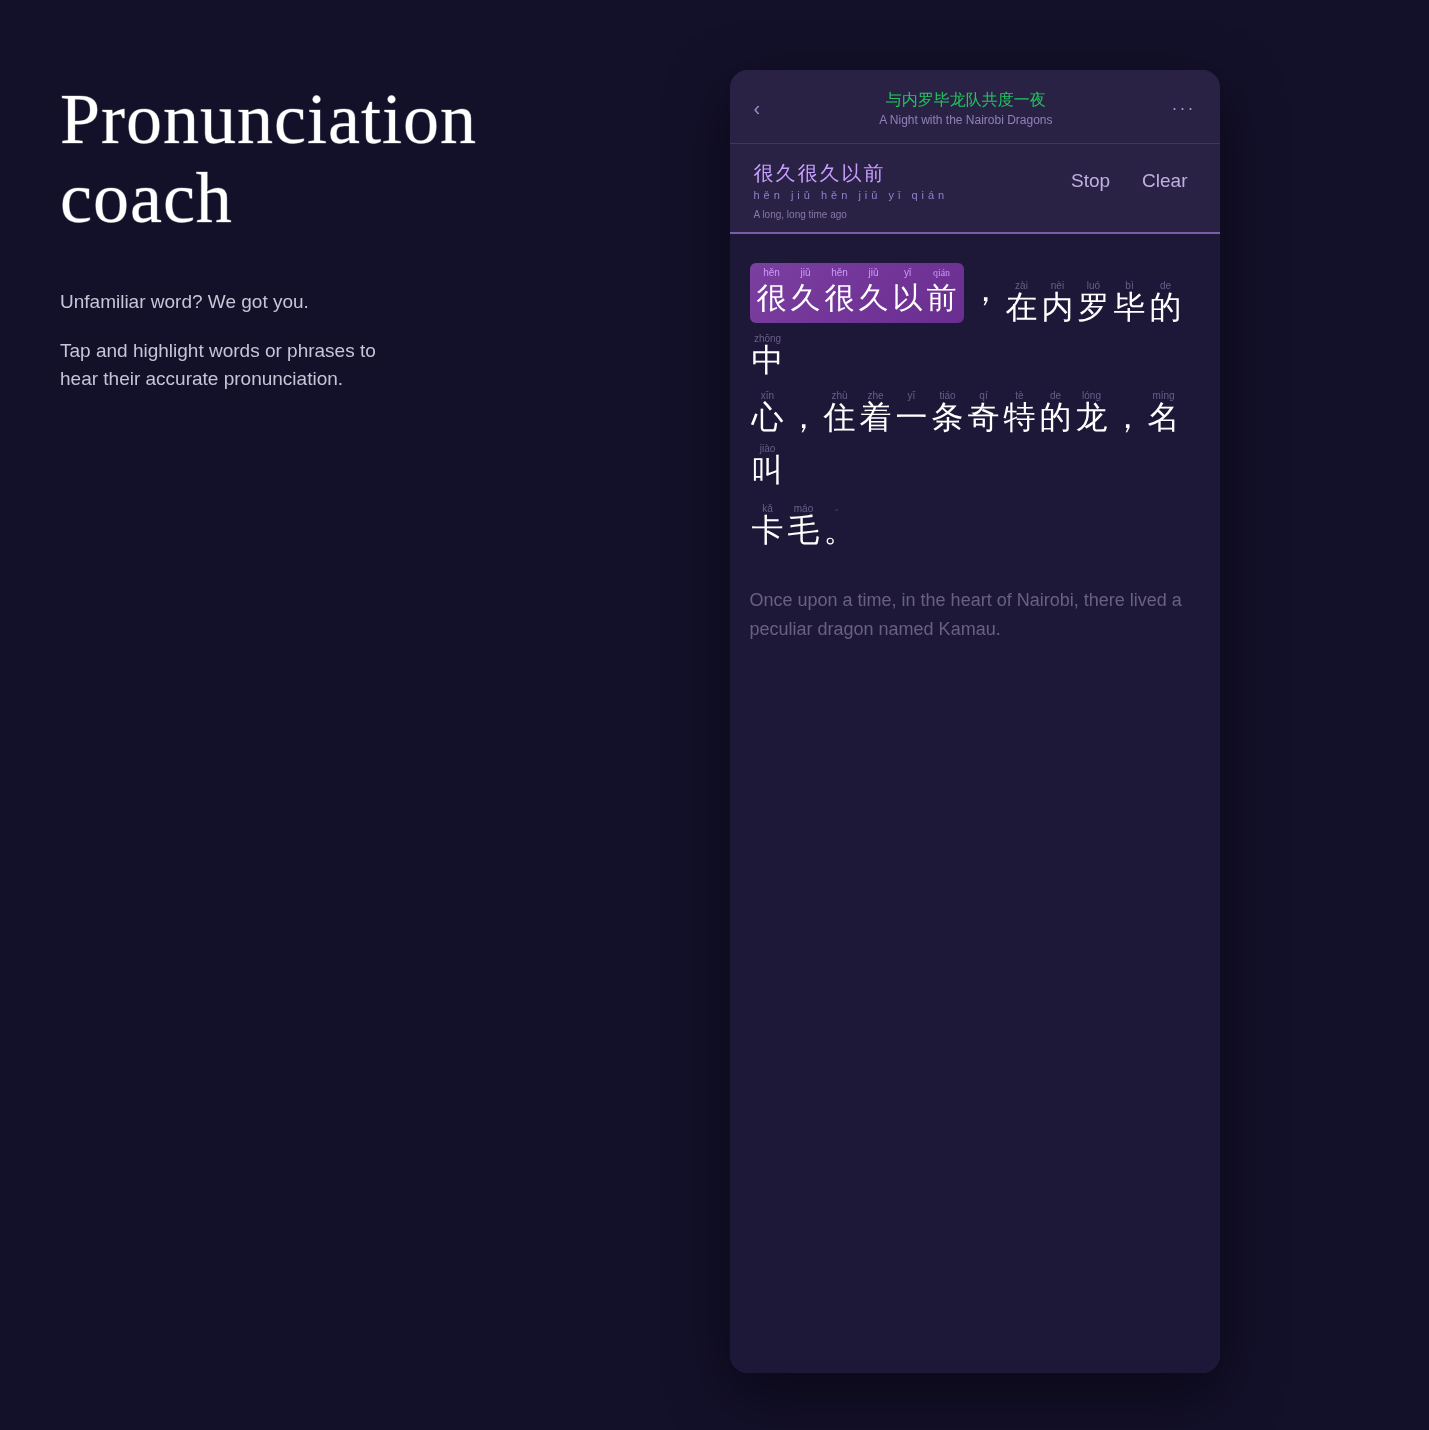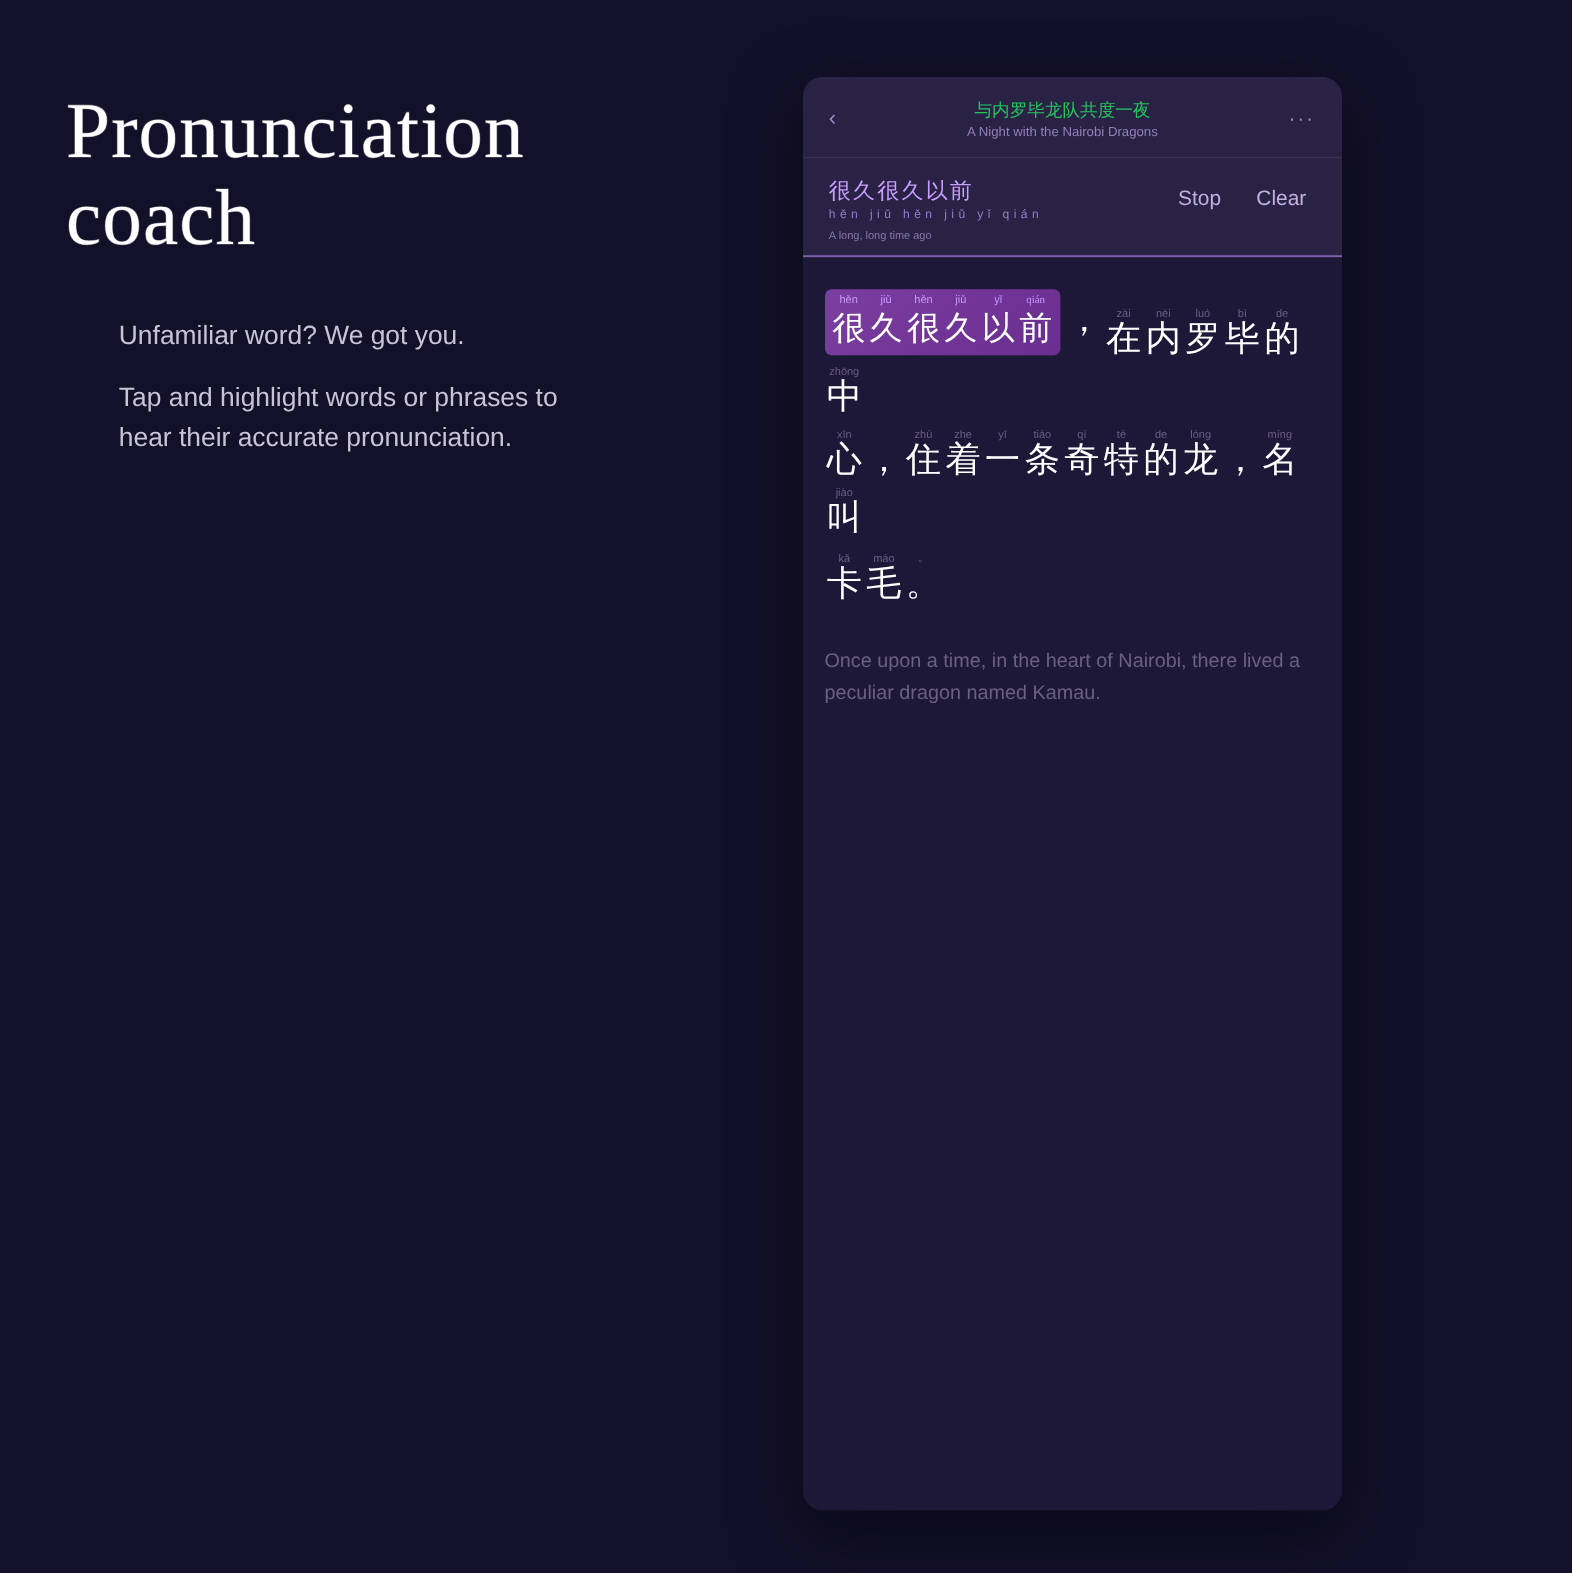--- a/index.html
+++ b/index.html
@@ -36,26 +36,25 @@
       letter-spacing: 1px;
       
       -webkit-text-stroke: 1px rgba(255,255,255,0.3);
     }
 
     .subtitle-block {
       margin-top: 40px;
     }
 
     .subtitle-line {
-      font-size: 24px;
+      font-size: 19px;
       color: #c8c4d8;
       margin-bottom: 20px;
       font-weight: 400;
       line-height: 1.5;
-      margin-left: 48px;
     }
 
     .right-panel {
       flex: 1;
       display: flex;
       justify-content: center;
       padding-top: 10px;
     }
 
     .phone-mockup {

